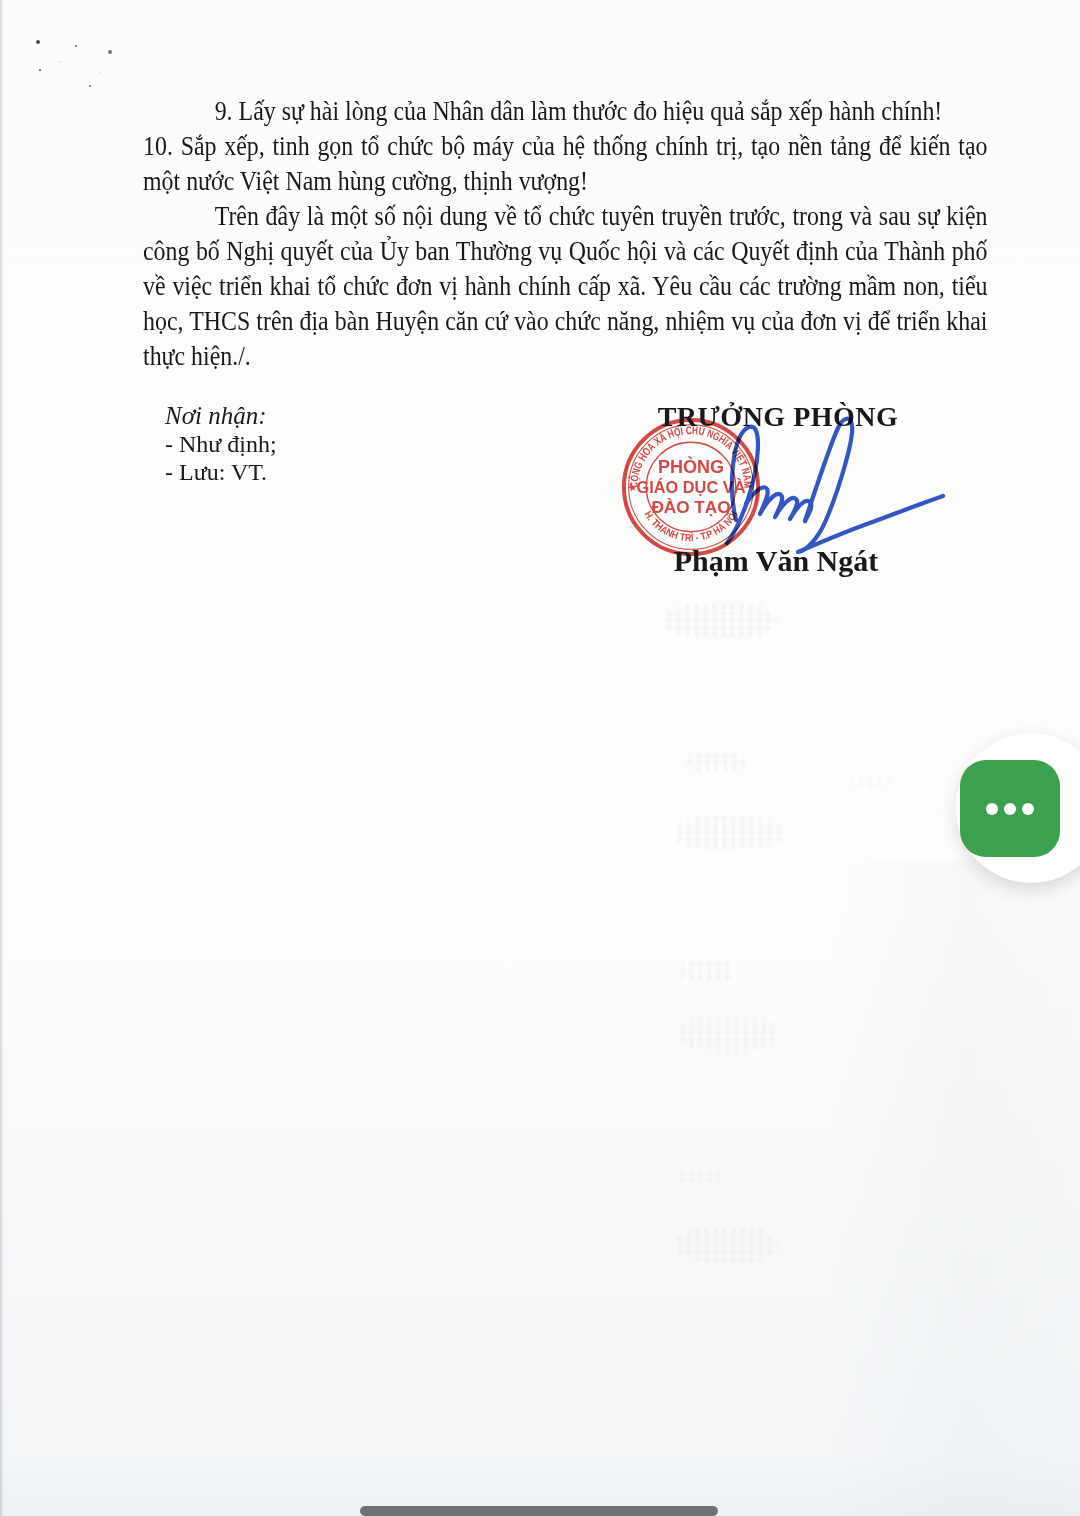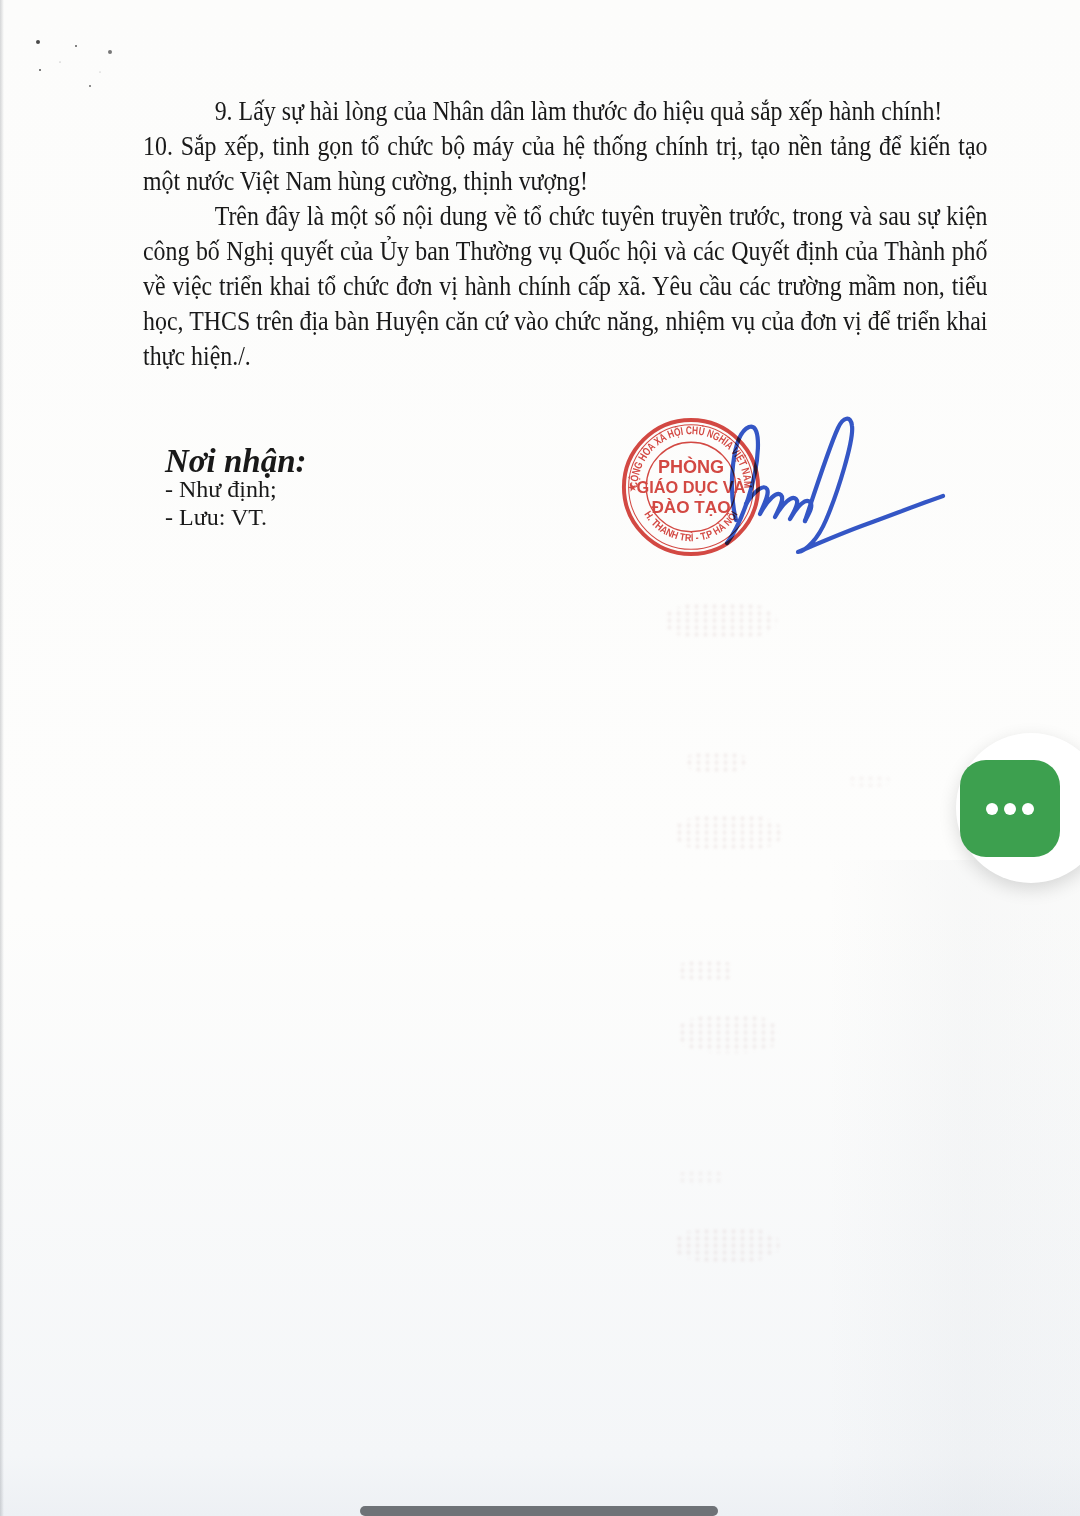--- a/index.html
+++ b/index.html
@@ -27,21 +27,21 @@
 
   
   .doc-body { position:absolute; left:143px; top:93px; width:990px;
     transform:scaleX(.853); transform-origin:left top;
     font-size:28px; line-height:35px; }
   .para { margin:0; text-align:justify; }
   .para.indent { text-indent:84px; }
 
   
   .recipients { position:absolute; left:165px; top:402px; font-size:24px; line-height:28px; }
-  .rec-label { font-weight:bold; font-style:italic; font-size:33px;margin-top:45px; }
+  .rec-label { font-weight:normal; font-style:italic; font-size:25px; }
 
   
   .sig-title { position:absolute; left:637px; top:401px; width:282px; text-align:center;
     font-weight:bold; font-size:28px; letter-spacing:.5px; z-index:3; }
   .sig-name { position:absolute; left:640px; top:544px; width:272px; text-align:center;
     font-weight:bold; font-size:30px; z-index:3; }
   .stamp-svg { position:absolute; left:605px; top:401px; width:172px; height:172px;
     z-index:2; mix-blend-mode:multiply; opacity:.93; }
   .stamp-svg text { font-family:"Liberation Sans","DejaVu Sans",sans-serif; font-weight:bold;
     fill:var(--stamp); }
@@ -85,20 +85,21 @@
     <p class="para">10. Sắp xếp, tinh gọn tổ chức bộ máy của hệ thống chính trị, tạo nền tảng để kiến tạo một nước Việt Nam hùng cường, thịnh vượng!</p>
     <p class="para indent">Trên đây là một số nội dung về tổ chức tuyên truyền trước, trong và sau sự kiện công bố Nghị quyết của Ủy ban Thường vụ Quốc hội và các Quyết định của Thành phố về việc triển khai tổ chức đơn vị hành chính cấp xã. Yêu cầu các trường mầm non, tiểu học, THCS trên địa bàn Huyện căn cứ vào chức năng, nhiệm vụ của đơn vị để triển khai thực hiện./.</p>
   </main>
 
   <div class="recipients">
     <div class="rec-label">Nơi nhận:</div>
     <div>- Như định;</div>
     <div>- Lưu: VT.</div>
   </div>
 
+  <div class="sig-title">TRƯỞNG PHÒNG</div>
 
   <svg class="stamp-svg" viewBox="0 0 200 200">
     <defs>
       <path id="arcTop" d="M38.2,105.4 A62,62 0 1 1 161.8,105.4"></path>
       <path id="arcBottom" d="M42.9,126.6 A63,63 0 0 0 157.1,126.6"></path>
     </defs>
     <circle cx="100" cy="100" r="78" fill="none" stroke="var(--stamp)" stroke-width="4.6"></circle>
     <circle cx="100" cy="100" r="72.5" fill="none" stroke="var(--stamp)" stroke-width="1.2"></circle>
     <circle cx="100" cy="100" r="52" fill="none" stroke="var(--stamp)" stroke-width="1.6"></circle>
     <text font-size="13">
@@ -114,20 +115,21 @@
   </svg>
 
   <svg class="sign-svg" viewBox="0 0 250 160">
     <g fill="none" stroke="var(--ink-blue)" stroke-width="4.2" stroke-linecap="round" stroke-linejoin="round" opacity=".95">
       <path d="M34,120 C26,88 30,34 47,27 C61,22 57,66 46,99 C40,117 32,134 25,143"></path>
       <path d="M44,104 C53,90 62,84 65,89 C68,94 61,106 58,114 C66,99 75,91 79,95 C83,99 76,110 73,117 C81,103 90,95 94,99 C98,103 91,113 88,119 C96,105 104,98 108,102 C112,106 106,115 103,121"></path>
       <path d="M103,121 C115,85 128,45 136,28 C141,17 149,15 150,26 C152,40 136,92 124,120 C116,139 104,151 96,152 C110,146 140,133 165,124 C190,115 215,105 241,96"></path>
     </g>
   </svg>
 
+  <div class="sig-name">Phạm Văn Ngát</div>
 
   <div class="fab-wrap"></div>
   <div class="fab" role="button">
     <span style="display:flex; gap:6px;">
       <span class="dot"></span>
         <span class="dot"></span>
         <span class="dot"></span>
     </span>
   </div>
 

